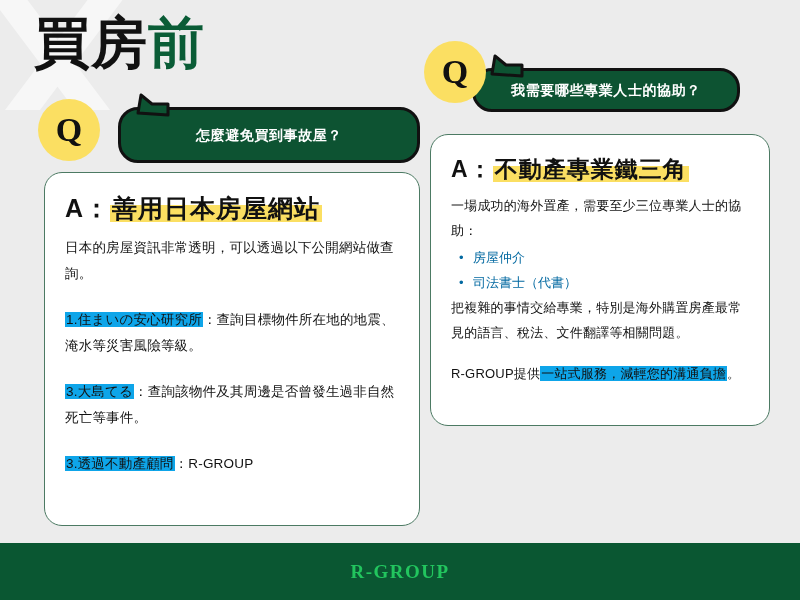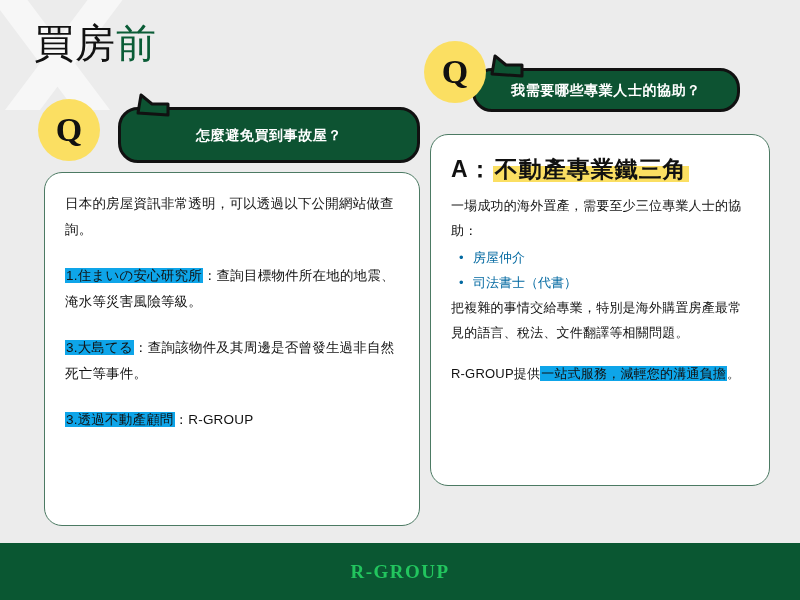--- a/index.html
+++ b/index.html
@@ -28,23 +28,23 @@
     pointer-events: none;
     z-index: 0;
   }
 
   
   .title {
     position: absolute;
     left: 34px;
     top: 8px;
     z-index: 4;
-    font-size: 40px;
+    font-size: 56px;
     line-height: 70px;
-    font-weight: 400;
+    font-weight: 700;
     letter-spacing: 1px;
     white-space: nowrap;
   }
   .title .t-dark  { color: #111111; }
   .title .t-green { color: #0a5c36; }
 
   
   .q-badge {
     position: absolute;
     z-index: 5;
@@ -101,21 +101,21 @@
   
   .card {
     position: absolute;
     z-index: 3;
     background: #ffffff;
     border: 1.5px solid #4c7a63;
     border-radius: 18px;
     padding: 18px 20px 16px 20px;
   }
   .card.left  { left: 44px;  top: 172px; width: 376px; height: 354px; }
-  .card.right { left: 430px; top: 134px; width: 340px; height: 352px; }
+  .card.right { left: 430px; top: 134px; width: 340px; height: 292px; }
 
   .card-heading {
     font-size: 25px;
     line-height: 34px;
     font-weight: 700;
     letter-spacing: 1px;
     color: #111111;
     white-space: nowrap;
     margin-bottom: 10px;
   }
@@ -217,20 +217,23 @@
 </div>
 
 <div class="bubble right">
   <svg class="bubble-tail" viewBox="0 0 40 26" xmlns="http://www.w3.org/2000/svg">
     <path d="M3,23 L6,5 L17,14 L33,14 L33,25 Z" fill="#0d5332" stroke="#111111" stroke-width="3" stroke-linejoin="round"></path>
   </svg>
   <div class="bubble-line">我需要哪些專業人士的協助？</div>
 </div>
 
 <section class="card left">
+  <h2 class="card-heading">
+    <span>A：</span><span class="hl">善用日本房屋網站</span>
+  </h2>
 
   <p class="para">日本的房屋資訊非常透明，可以透過以下公開網站做查詢。</p>
 
   <p class="para">
     <span class="hl-full">1.住まいの安心研究所</span><span>：查詢目標物件所在地的地震、淹水等災害風險等級。</span>
   </p>
 
   <p class="para">
     <span class="hl-full">3.大島てる</span><span>：查詢該物件及其周邊是否曾發生過非自然死亡等事件。</span>
   </p>

